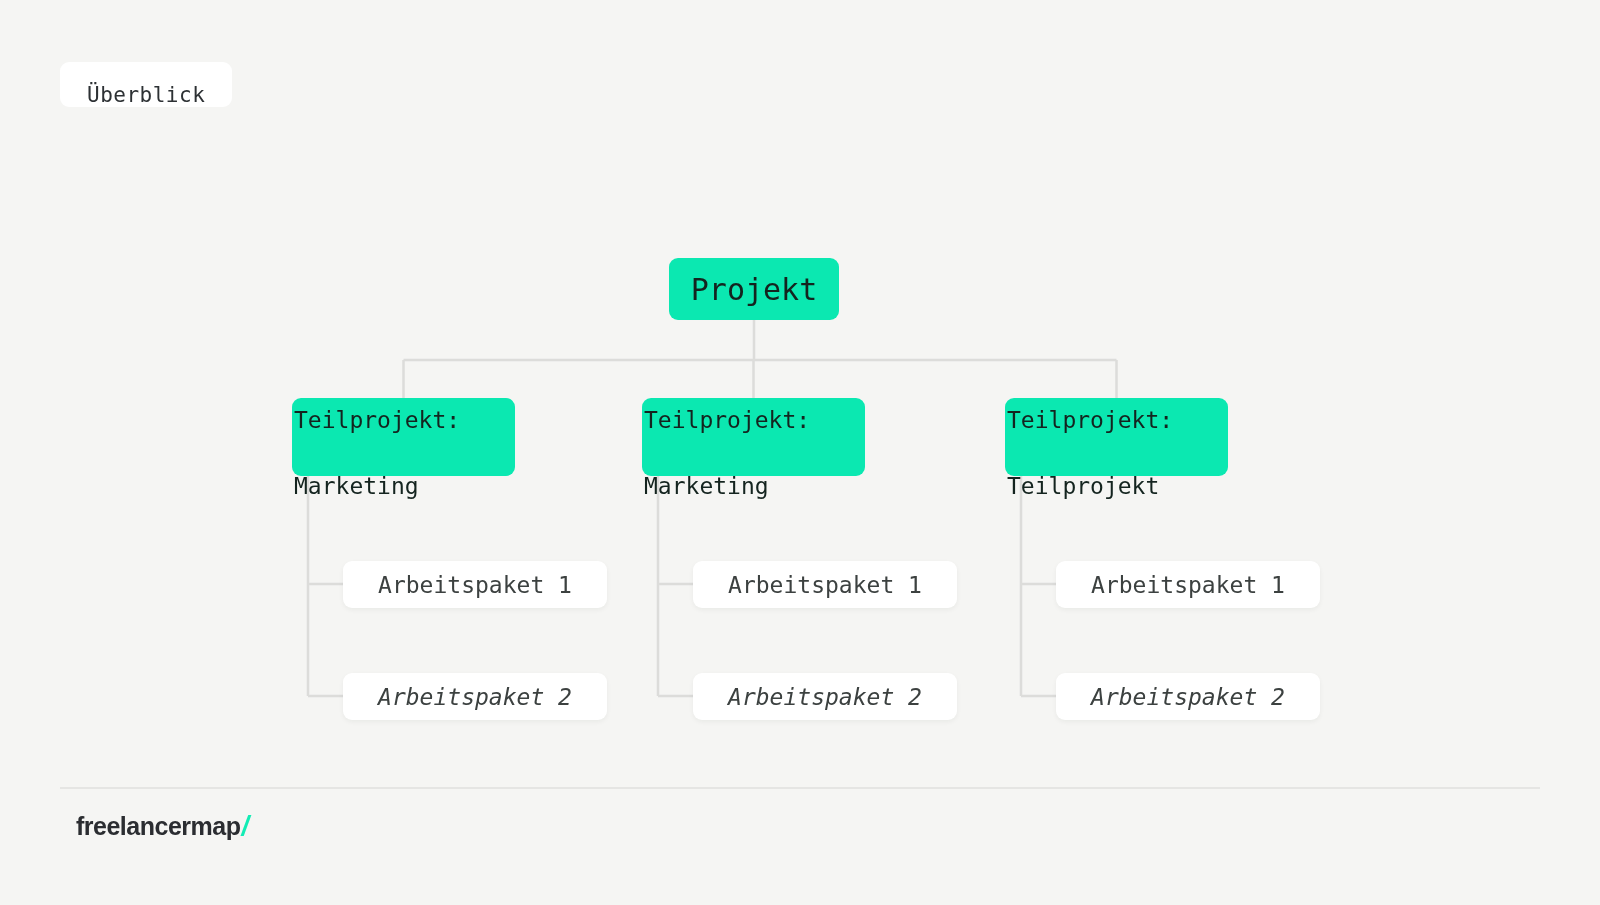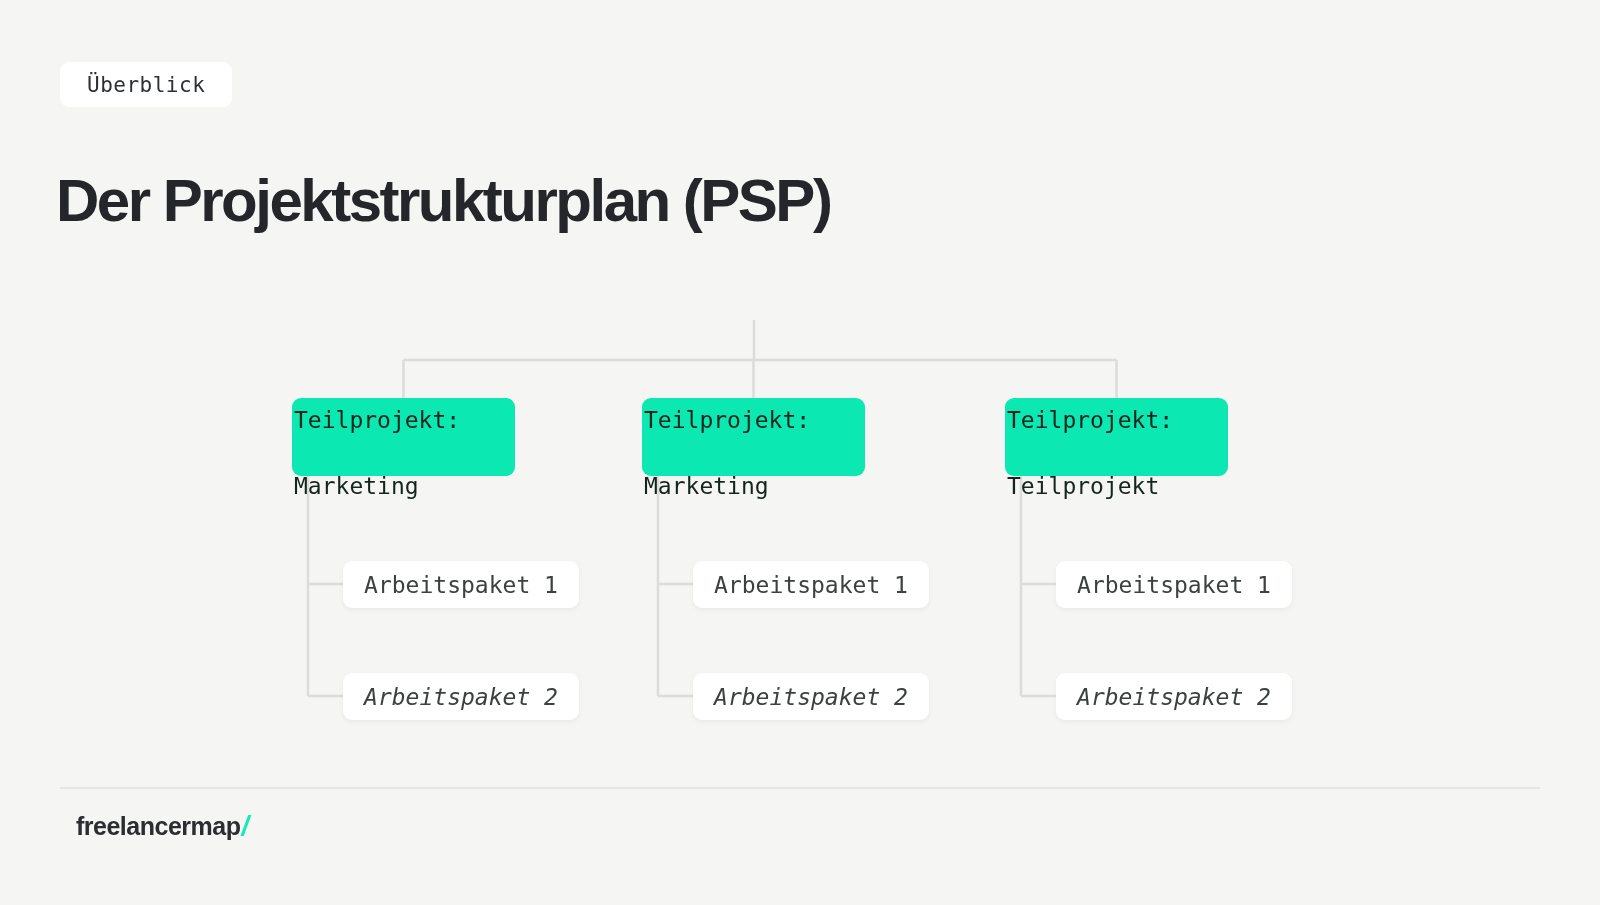--- a/index.html
+++ b/index.html
@@ -10,21 +10,21 @@
   }
   .canvas {
     position:relative; width:1600px; height:905px; overflow:hidden;
     background:#f5f5f3;
   }
 
   
   .badge {
     position:absolute; left:60px; top:62px; height:45px;
     background:#ffffff; border-radius:9px;
-    display:flex; align-items:center; padding:0 27px;
+    display:flex; align-items:flex-end; padding:0 27px;
     font-size:21px; color:#2d3134; letter-spacing:0.5px;
   }
 
   
   .page-title {
     position:absolute; left:56px; top:126px;
     font-family:"Liberation Sans", sans-serif;
     font-weight:700; font-size:60px; letter-spacing:-2.5px;
     color:#242629; white-space:nowrap;
   }
@@ -44,21 +44,21 @@
     font-size:30px;
   }
   .node.branch {
     top:398px; width:223px; height:78px;
     font-size:23px; line-height:33px;
     justify-content:flex-start; padding-left:2px;
     text-align:left;
   }
   .branch-label { white-space:pre-line; }
   .node.package {
-    width:236px; height:47px; background:#ffffff;
+    width:264px; height:47px; background:#ffffff;
     color:#3c4140; font-size:23px;
     box-shadow:0 2px 5px rgba(20,30,28,0.05);
   }
   .b0 { left:292px; }  .b1 { left:642px; }  .b2 { left:1005px; }
   .p0 { left:343px; }  .p1 { left:693px; }  .p2 { left:1056px; }
   .row1 { top:561px; } .row2 { top:673px;font-style:italic; }
 
   
   .footer-divider {
     position:absolute; left:60px; top:787px; width:1480px; height:2px;
@@ -96,22 +96,24 @@
       <path d="M658 476 V696 M658 584 H698 M658 696 H698"></path>
 
       <path d="M1021 476 V696 M1021 584 H1061 M1021 696 H1061"></path>
     </g>
   </svg>
 
   <div class="badge">
     <span>Überblick</span>
   </div>
 
-  <h1 class="page-title">Der Projektstrukturplan (PSP)</h1>
 
+  <div class="node teal root">
+    <span>Projekt</span>
+  </div>
 
   <div class="node teal branch b0">
     <span class="branch-label">
       <span>Teilprojekt:</span><br>
       <span>Marketing</span>
     </span>
   </div>
   <div class="node package p0 row1">
     <span>Arbeitspaket 1</span>
   </div>

